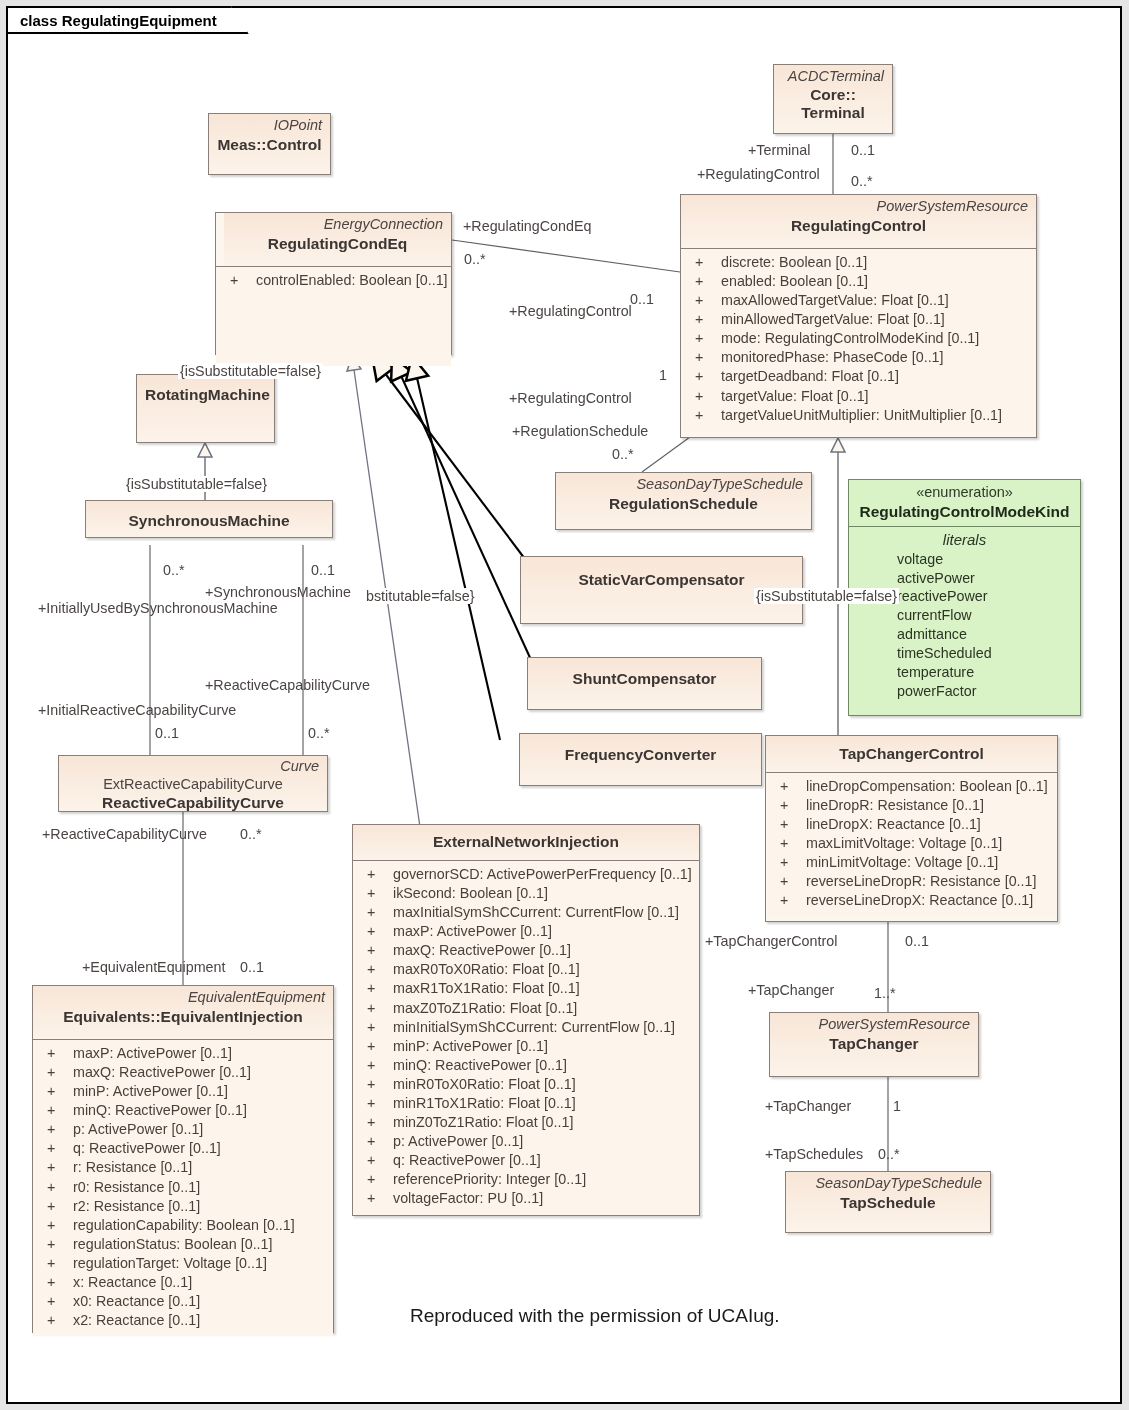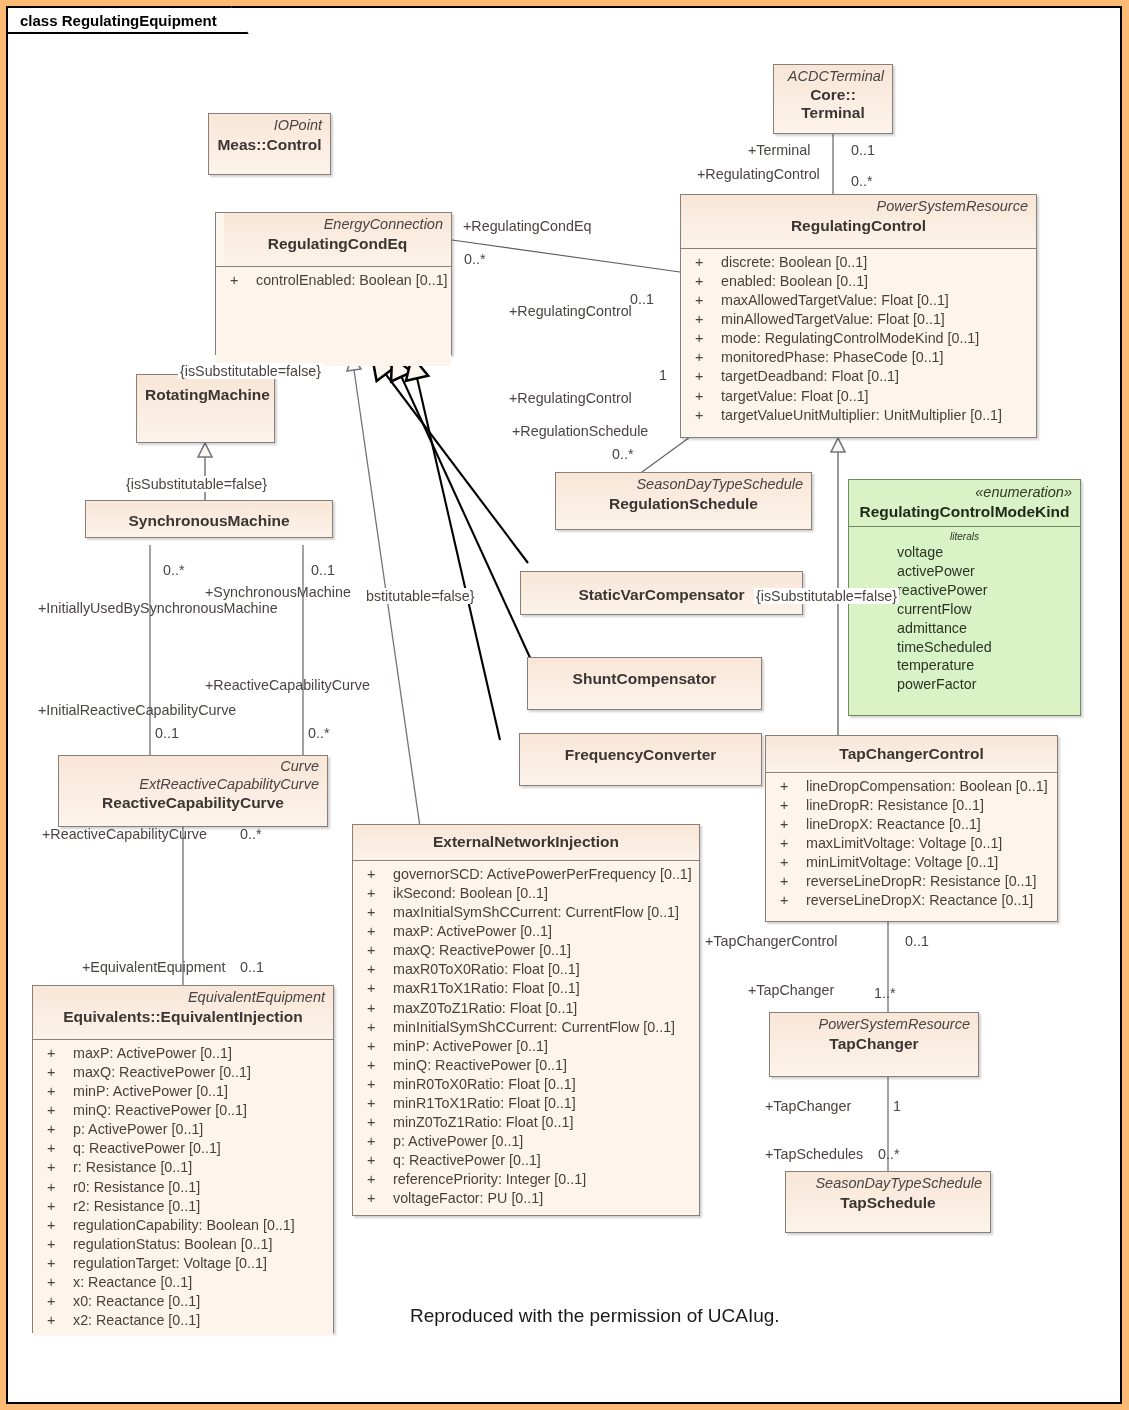--- a/index.html
+++ b/index.html
@@ -1,42 +1,42 @@
 <!DOCTYPE html>
 <html><head>
 <meta charset="utf-8">
 <style>
   html,body{margin:0;padding:0;background:#ffffff;}
   body{font-family:"Liberation Sans","DejaVu Sans",sans-serif;}
-  #canvas{position:relative;width:1129px;height:1410px;background:#fdba74;overflow:hidden;}
+  #canvas{position:relative;width:1129px;height:1410px;background:#e5e5e5;overflow:hidden;}
 
   
   #frame{position:absolute;left:6px;top:6px;width:1116px;height:1398px;border:2px solid #000;box-sizing:border-box;background:#fff;}
   #frame-tab{position:absolute;left:6px;top:6px;height:28px;background:#fff;border:2px solid #000;border-bottom:2px solid #000;box-sizing:border-box;
      display:flex;align-items:center;padding:0 10px 0 12px;font-weight:bold;font-size:15px;color:#000;
      clip-path:polygon(0 0, calc(100% - 18px) 0, 100% 100%, 0 100%);padding-right:30px;}
 
   
   .cls{position:absolute;box-sizing:border-box;border:1px solid #8a7f78;background:#fdf6ef;
        box-shadow:2px 2px 2px rgba(0,0,0,0.18);}
   .cls .hdr{box-sizing:border-box;background:linear-gradient(to bottom,#f8e6d7,#fcf3ea);padding:3px 8px 4px 8px;}
   .cls.noattr .hdr{height:100%;display:flex;flex-direction:column;justify-content:flex-start;}
   .cls .stereo{font-style:italic;font-size:14.5px;color:#4a4442;text-align:right;line-height:1.22;white-space:nowrap;}
-  .cls .stereo2{font-style:italic;font-size:14.5px;color:#4a4442;text-align:right;line-height:1.22;white-space:nowrap;}
+  .cls .stereo2{font-size:14.5px;color:#4a4442;text-align:center;line-height:1.22;white-space:nowrap;}
   .cls .name{font-weight:bold;font-size:15.5px;color:#3b3533;text-align:center;line-height:1.26;white-space:nowrap;}
   .cls .name.two{line-height:1.18;}
   .cls .attrs{border-top:1px solid #8a7f78;padding:4px 6px 6px 6px;background:#fdf4ec;}
   .attr{display:flex;font-size:14.3px;color:#4a3f3a;line-height:1.335;white-space:nowrap;}
   .attr .vis{width:26px;flex:none;padding-left:8px;}
   .enumbox{border:1px solid #6f8a62;background:#d9f2c6;box-shadow:2px 2px 2px rgba(0,0,0,0.18);}
   .enumbox .hdr{background:#d9f2c6;border-bottom:1px solid #6f8a62;padding:4px 8px 5px 8px;}
   .enumbox .stereo2{color:#2e3a28;}
   .enumbox .name{color:#1e2a19;}
   .enumbox .lits{background:#d9f2c6;padding:3px 0 6px 0;}
-  .enumbox .litshdr{font-style:italic;font-size:10px;text-align:center;color:#2a3524;line-height:1.3;}
+  .enumbox .litshdr{font-style:italic;font-size:15px;text-align:center;color:#2a3524;line-height:1.3;}
   .enumbox .lit{font-size:14.3px;color:#2a3524;padding-left:48px;line-height:1.32;white-space:nowrap;}
 
   
   #wires{position:absolute;left:0;top:0;width:1129px;height:1410px;}
 
   
   .lbl{position:absolute;font-size:14.3px;color:#4a4442;white-space:nowrap;line-height:1;}
   .lbl.bgw{background:#fff;padding:1px 2px;}
   .caption{position:absolute;font-size:19px;color:#1a1a1a;white-space:nowrap;}
 </style>
@@ -185,39 +185,39 @@
     </div>
   </div>
 
   <div class="cls noattr" style="left:555px;top:472px;width:257px;height:58px;">
     <div class="hdr">
       <div class="stereo">SeasonDayTypeSchedule</div>
       <div class="name">RegulationSchedule</div>
     </div>
   </div>
 
-  <div class="cls noattr" style="left:520px;top:556px;width:283px;height:44px;margin-top:15px;">
+  <div class="cls noattr" style="left:520px;top:556px;width:283px;height:68px;">
     <div class="hdr" style="padding-top:13px;">
       <div class="name">StaticVarCompensator</div>
     </div>
   </div>
 
   <div class="cls noattr" style="left:527px;top:657px;width:235px;height:53px;">
     <div class="hdr" style="padding-top:11px;">
       <div class="name">ShuntCompensator</div>
     </div>
   </div>
 
   <div class="cls noattr" style="left:494px;top:733px;width:243px;height:53px;margin-left:25px;">
     <div class="hdr" style="padding-top:11px;">
       <div class="name">FrequencyConverter</div>
     </div>
   </div>
 
-  <div class="cls noattr" style="left:58px;top:755px;width:270px;height:72px;">
+  <div class="cls noattr" style="left:58px;top:755px;width:270px;height:57px;">
     <div class="hdr" style="padding:2px 8px;">
       <div class="stereo">Curve</div>
       <div class="stereo2">ExtReactiveCapabilityCurve</div>
       <div class="name">ReactiveCapabilityCurve</div>
     </div>
   </div>
 
   <div class="cls" style="left:32px;top:985px;width:302px;height:348px;">
     <div class="hdr" style="height:53px;">
       <div class="stereo">EquivalentEquipment</div>

